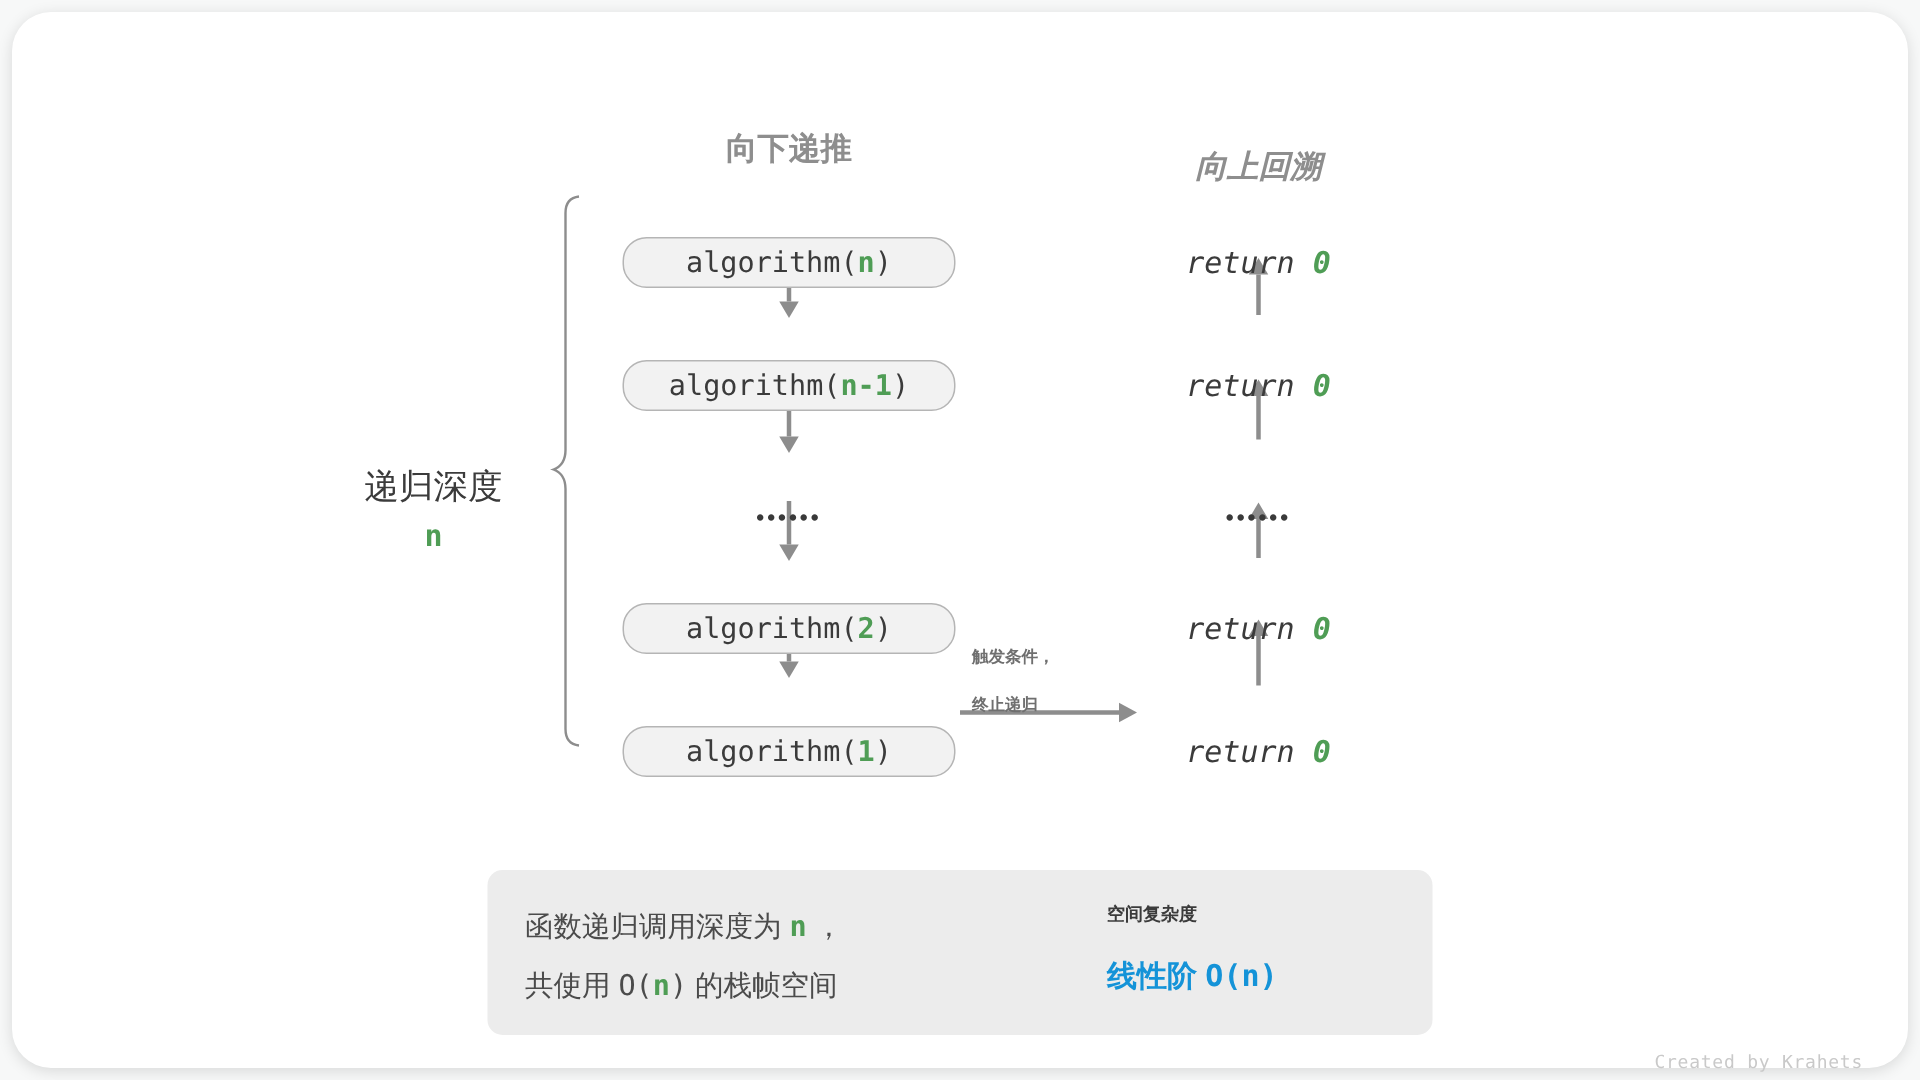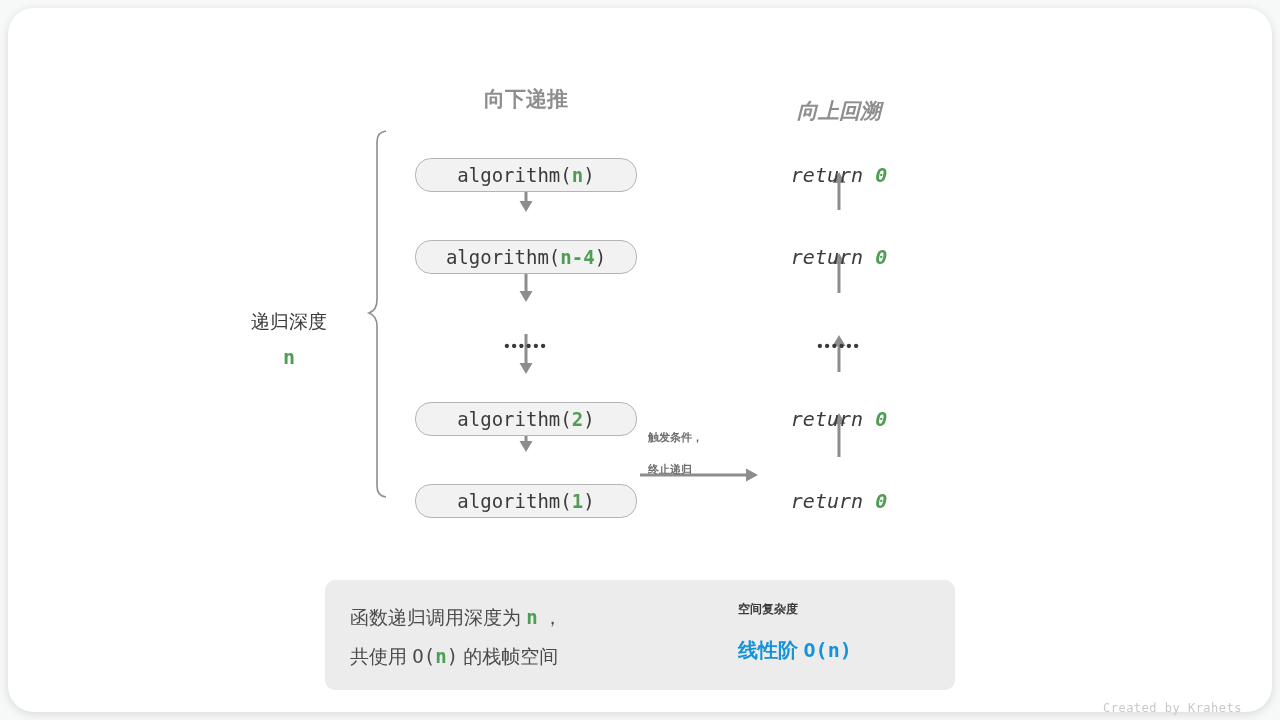--- a/index.html
+++ b/index.html
@@ -22,21 +22,21 @@
     border:1.5px solid var(--boxborder);border-radius:16px;
     display:flex;align-items:center;justify-content:center;
     font-family:"DejaVu Sans Mono","Liberation Mono",monospace;
     font-size:19px;color:var(--code);}
   .ret{left:759px;width:160px;height:26px;text-align:center;
     font-family:"DejaVu Sans Mono","Liberation Mono",monospace;
     font-size:20px;color:var(--code);font-style:italic;}
   .dots{width:80px;text-align:center;font-size:15px;font-weight:bold;
     letter-spacing:2px;color:var(--dots);}
   .depth-label{left:229px;top:284px;width:120px;text-align:center;
-    font-size:19px;color:var(--code);}
+    font-size:23px;color:var(--code);}
   .depth-n{left:229px;top:320px;width:120px;text-align:center;
     font-size:20px;}
   .note{left:648px;width:130px;font-size:11px;font-weight:bold;color:var(--notegray);}
   .sumbox{left:325px;top:555px;width:630px;height:110px;background:var(--sumbg);
     border-radius:10px;}
   .sumline{left:350px;width:315px;font-size:19px;color:var(--sumtext);}
   .sumtitle{left:738px;top:576px;width:210px;
     font-size:12px;font-weight:bold;color:var(--code);}
   .sumresult{left:738px;top:612px;width:210px;text-align:left;
     font-size:20px;font-weight:bold;color:var(--blue);}
@@ -90,21 +90,21 @@
 <div class="abs depth-label">递归深度</div>
 <div class="abs depth-n mono g">n</div>
 
 <div class="abs cbox" style="top:133px;">
   <span>algorithm(</span>
     <span class="g">n</span>
     <span>)</span>
 </div>
 <div class="abs cbox" style="top:215px;">
   <span>algorithm(</span>
-    <span class="g">n-4</span>
+    <span class="g">n-1</span>
     <span>)</span>
 </div>
 <div class="abs dots" style="left:486px;top:312px;">••••••</div>
 <div class="abs cbox" style="top:377px;">
   <span>algorithm(</span>
     <span class="g">2</span>
     <span>)</span>
 </div>
 <div class="abs cbox" style="top:459px;">
   <span>algorithm(</span>

